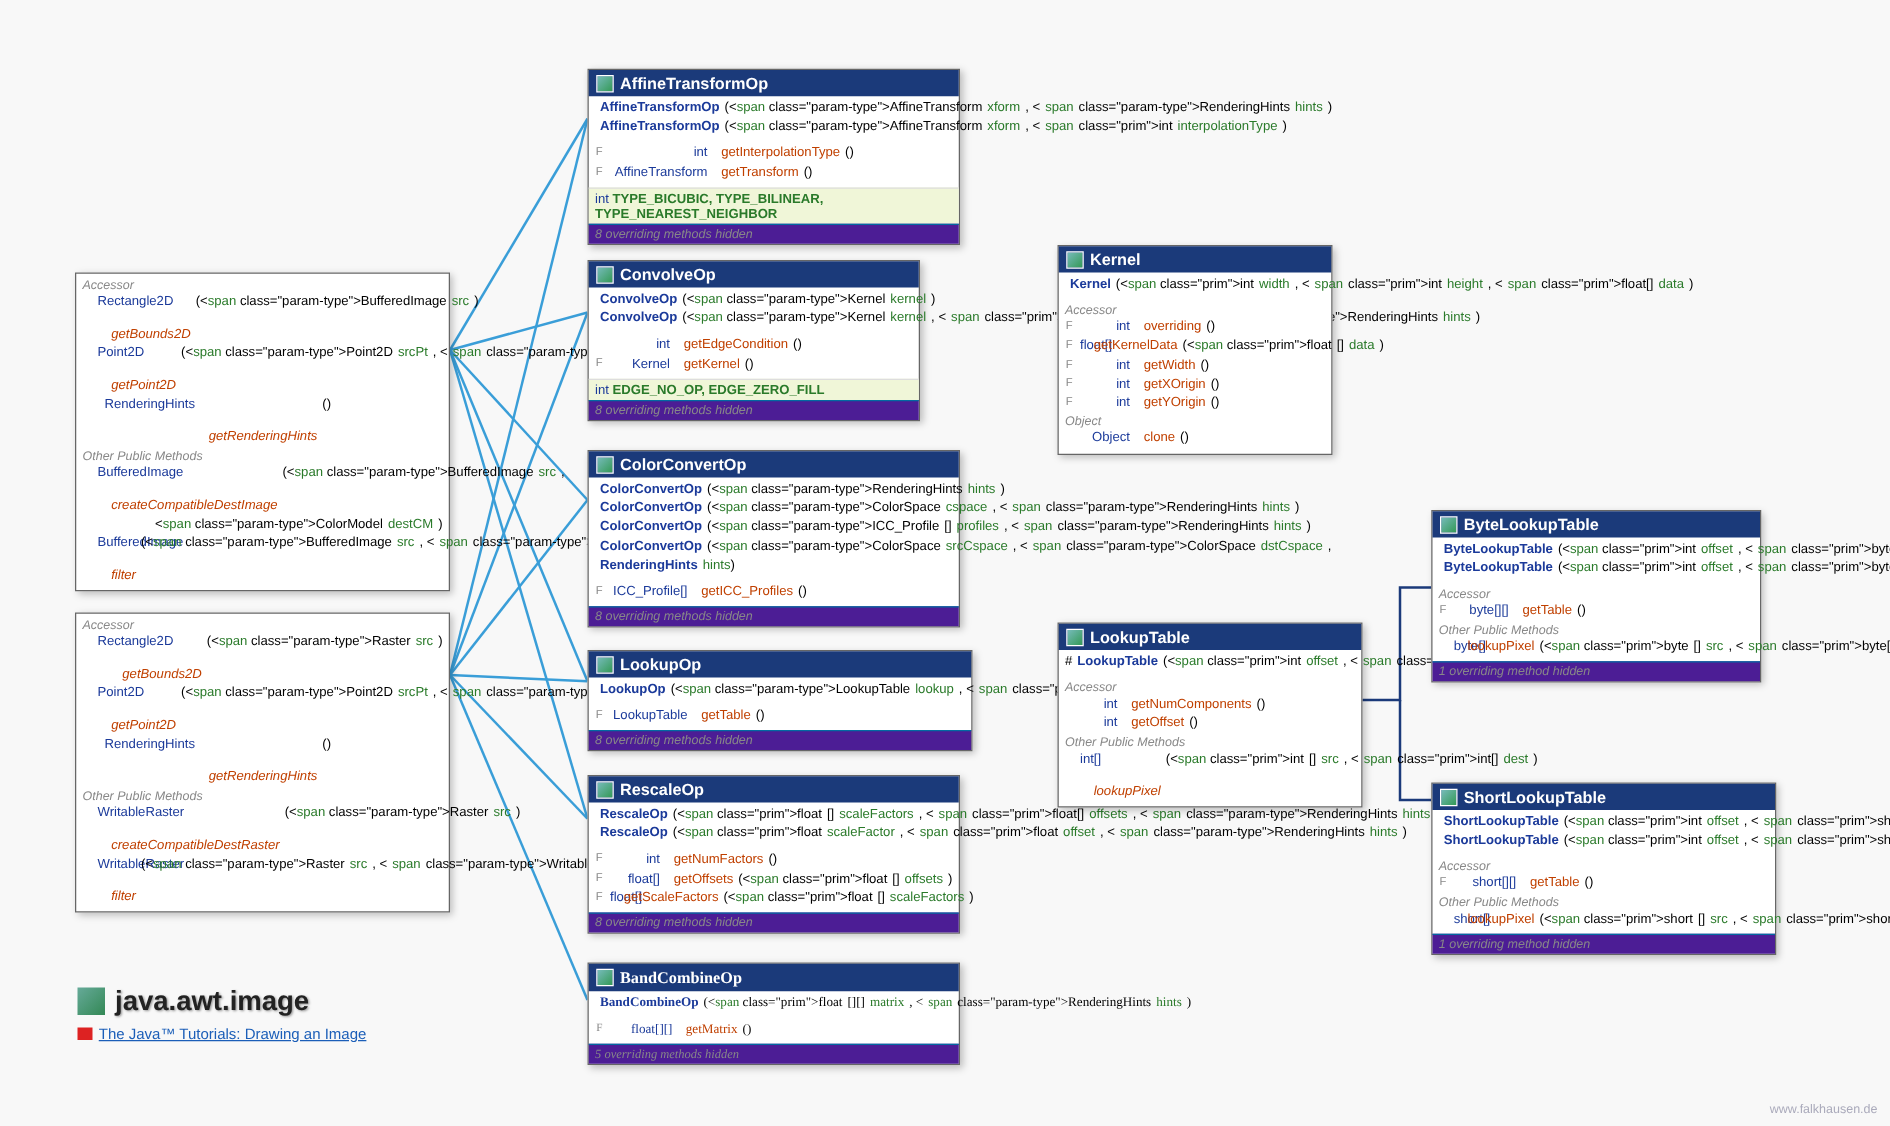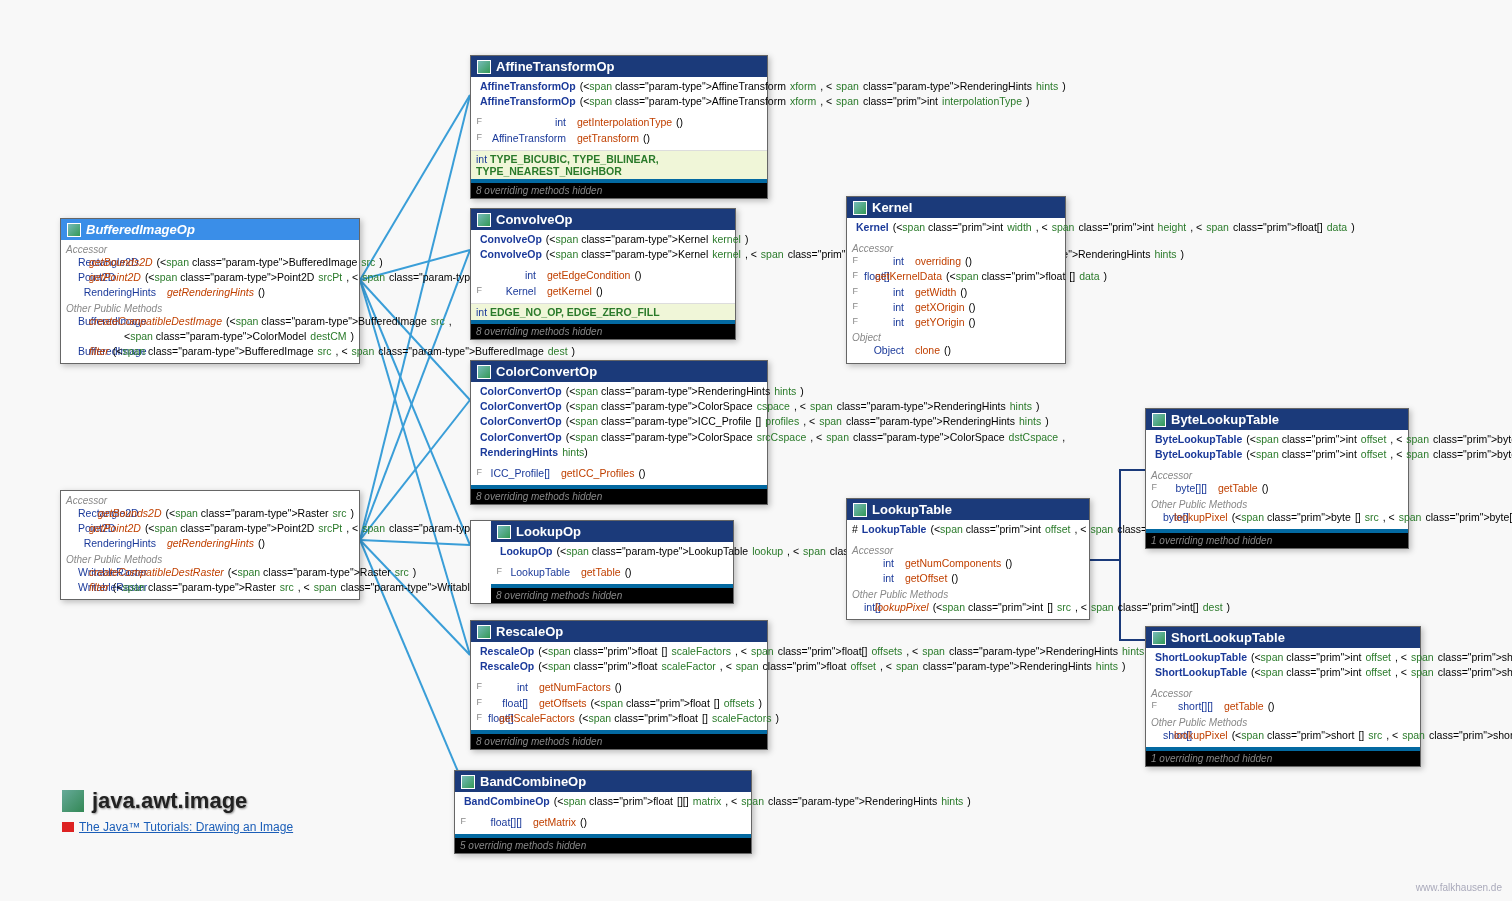--- a/index.html
+++ b/index.html
@@ -44,31 +44,31 @@
 }
 .member {
   font-size: 10.5px;
   line-height: 1.45;
   white-space: nowrap;
   display: flex;
   gap: 4px;
 }
 .ret-type { color: #1b3a9a; min-width: 0; text-align: right; }
 .method-name { color: #c04000; }
-.method-name.abstract { font-style: italic; }
+.method-name.abstract { font-style: italic; margin-top: 26px; }
 .param-name { color: #2a7a2a; }
 .kw { color: #1b3a9a; font-weight: bold; }
 .prim { color: #008; }
 .hidden-note {
   font-style: italic;
   color: #888;
   font-size: 10px;
-  background: #000000;
+  background: #4c1d95;
   padding: 2px 5px;
-  border-top: 4px solid #0369a1;
+  border-top: 1px solid #0369a1;
 }
 .constants-row {
   background: #f0f6d8;
   color: #2a7a2a;
   font-weight: bold;
   font-size: 10.5px;
   padding: 2px 5px;
   border-top: 1px solid #ddd;
 }
 .constants-row .prim { font-weight: normal; color: #1b3a9a; }
@@ -145,24 +145,20 @@
     <line x1="360" y1="540" x2="470" y2="800"></line>
   </g>
 
   <g stroke="#1b3a7a" stroke-width="2" fill="none">
     <polyline points="1088,560 1120,560 1120,470 1145,470"></polyline>
     <polyline points="1120,560 1120,640 1145,640"></polyline>
   </g>
 </svg>
 
 <div class="class-box" style="left:60px; top:218px; width:300px;">
-  <div class="class-header interface">
-    <span class="class-icon"></span>
-    <span>BufferedImageOp</span>
-  </div>
   <div class="section">
     <div class="section-label">Accessor</div>
     <div id="bio-a">
         <div class="member"><span class="mod"></span><span class="ret-type type-col" style="width:78px">Rectangle2D</span>&nbsp;<span class="method-name abstract">getBounds2D</span> <span>(&lt;<span class="param-name">span</span> class="param-type"&gt;BufferedImage</span> <span class="param-name">src</span>)</div>
         <div class="member"><span class="mod"></span><span class="ret-type type-col" style="width:78px">Point2D</span>&nbsp;<span class="method-name abstract">getPoint2D</span> <span>(&lt;<span class="param-name">span</span> class="param-type"&gt;Point2D</span> <span class="param-name">srcPt</span>, &lt;<span class="param-name">span</span> class="param-type"&gt;Point2D <span class="param-name">dstPt</span>)</div>
         <div class="member"><span class="mod"></span><span class="ret-type type-col" style="width:78px">RenderingHints</span>&nbsp;<span class="method-name abstract">getRenderingHints</span> <span>()</span></div>
       </div>
     <div class="section-label">Other Public Methods</div>
     <div id="bio-b">
         <div class="member"><span class="mod"></span><span class="ret-type type-col" style="width:78px">BufferedImage</span>&nbsp;<span class="method-name abstract">createCompatibleDestImage</span> <span>(&lt;<span class="param-name">span</span> class="param-type"&gt;BufferedImage</span> <span class="param-name">src</span>,</div>
@@ -237,21 +233,21 @@
         <span class="kw">RenderingHints</span>
         <span> <span class="param-name">hints</span>)</span>
       </div>
     </div>
   <div class="section" id="cc-members">
       <div class="member"><span class="mod">F</span><span class="ret-type type-col" style="width:62px">ICC_Profile[]</span>&nbsp;<span class="method-name">getICC_Profiles</span> <span>()</span></div>
     </div>
   <div class="hidden-note">8 overriding methods hidden</div>
 </div>
 
-<div class="class-box" style="left:470px; top:520px; width:264px;padding-left:20px;">
+<div class="class-box" style="left:470px; top:520px; width:308px;">
   <div class="class-header">
     <span class="class-icon"></span>
     <span>LookupOp</span>
   </div>
   <div class="section" id="lo-ctors">
       <div class="member"><span></span><span class="kw">LookupOp</span><span> (&lt;<span class="param-name">span</span> class="param-type"&gt;LookupTable</span> <span class="param-name">lookup</span>, &lt;<span class="param-name">span</span> class="param-type"&gt;RenderingHints <span class="param-name">hints</span>)</div>
     </div>
   <div class="section" id="lo-members">
       <div class="member"><span class="mod">F</span><span class="ret-type type-col" style="width:62px">LookupTable</span>&nbsp;<span class="method-name">getTable</span> <span>()</span></div>
     </div>
@@ -268,21 +264,21 @@
       <div class="member"><span></span><span class="kw">RescaleOp</span><span> (&lt;<span class="param-name">span</span> class="prim"&gt;float</span> <span class="param-name">scaleFactor</span>, &lt;<span class="param-name">span</span> class="prim"&gt;float <span class="param-name">offset</span>, &lt;<span class="param-name">span</span> class="param-type"&gt;RenderingHints <span class="param-name">hints</span>)</div>
     </div>
   <div class="section" id="rs-members">
       <div class="member"><span class="mod">F</span><span class="ret-type type-col" style="width:40px">int</span>&nbsp;<span class="method-name">getNumFactors</span> <span>()</span></div>
       <div class="member"><span class="mod">F</span><span class="ret-type type-col" style="width:40px">float[]</span>&nbsp;<span class="method-name">getOffsets</span> <span>(&lt;<span class="param-name">span</span> class="prim"&gt;float</span>[] <span class="param-name">offsets</span>)</div>
       <div class="member"><span class="mod">F</span><span class="ret-type type-col" style="width:40px">float[]</span>&nbsp;<span class="method-name">getScaleFactors</span> <span>(&lt;<span class="param-name">span</span> class="prim"&gt;float</span>[] <span class="param-name">scaleFactors</span>)</div>
     </div>
   <div class="hidden-note">8 overriding methods hidden</div>
 </div>
 
-<div class="class-box" style="left:454px; top:770px; width:298px;">
+<div class="class-box" style="left:470px; top:770px; width:298px;font-family:Liberation Serif, serif;">
   <div class="class-header">
     <span class="class-icon"></span>
     <span>BandCombineOp</span>
   </div>
   <div class="section" id="bc-ctors">
       <div class="member"><span></span><span class="kw">BandCombineOp</span><span> (&lt;<span class="param-name">span</span> class="prim"&gt;float</span>[][] <span class="param-name">matrix</span>, &lt;<span class="param-name">span</span> class="param-type"&gt;RenderingHints <span class="param-name">hints</span>)</div>
     </div>
   <div class="section" id="bc-members">
       <div class="member"><span class="mod">F</span><span class="ret-type type-col" style="width:50px">float[][]</span>&nbsp;<span class="method-name">getMatrix</span> <span>()</span></div>
     </div>

